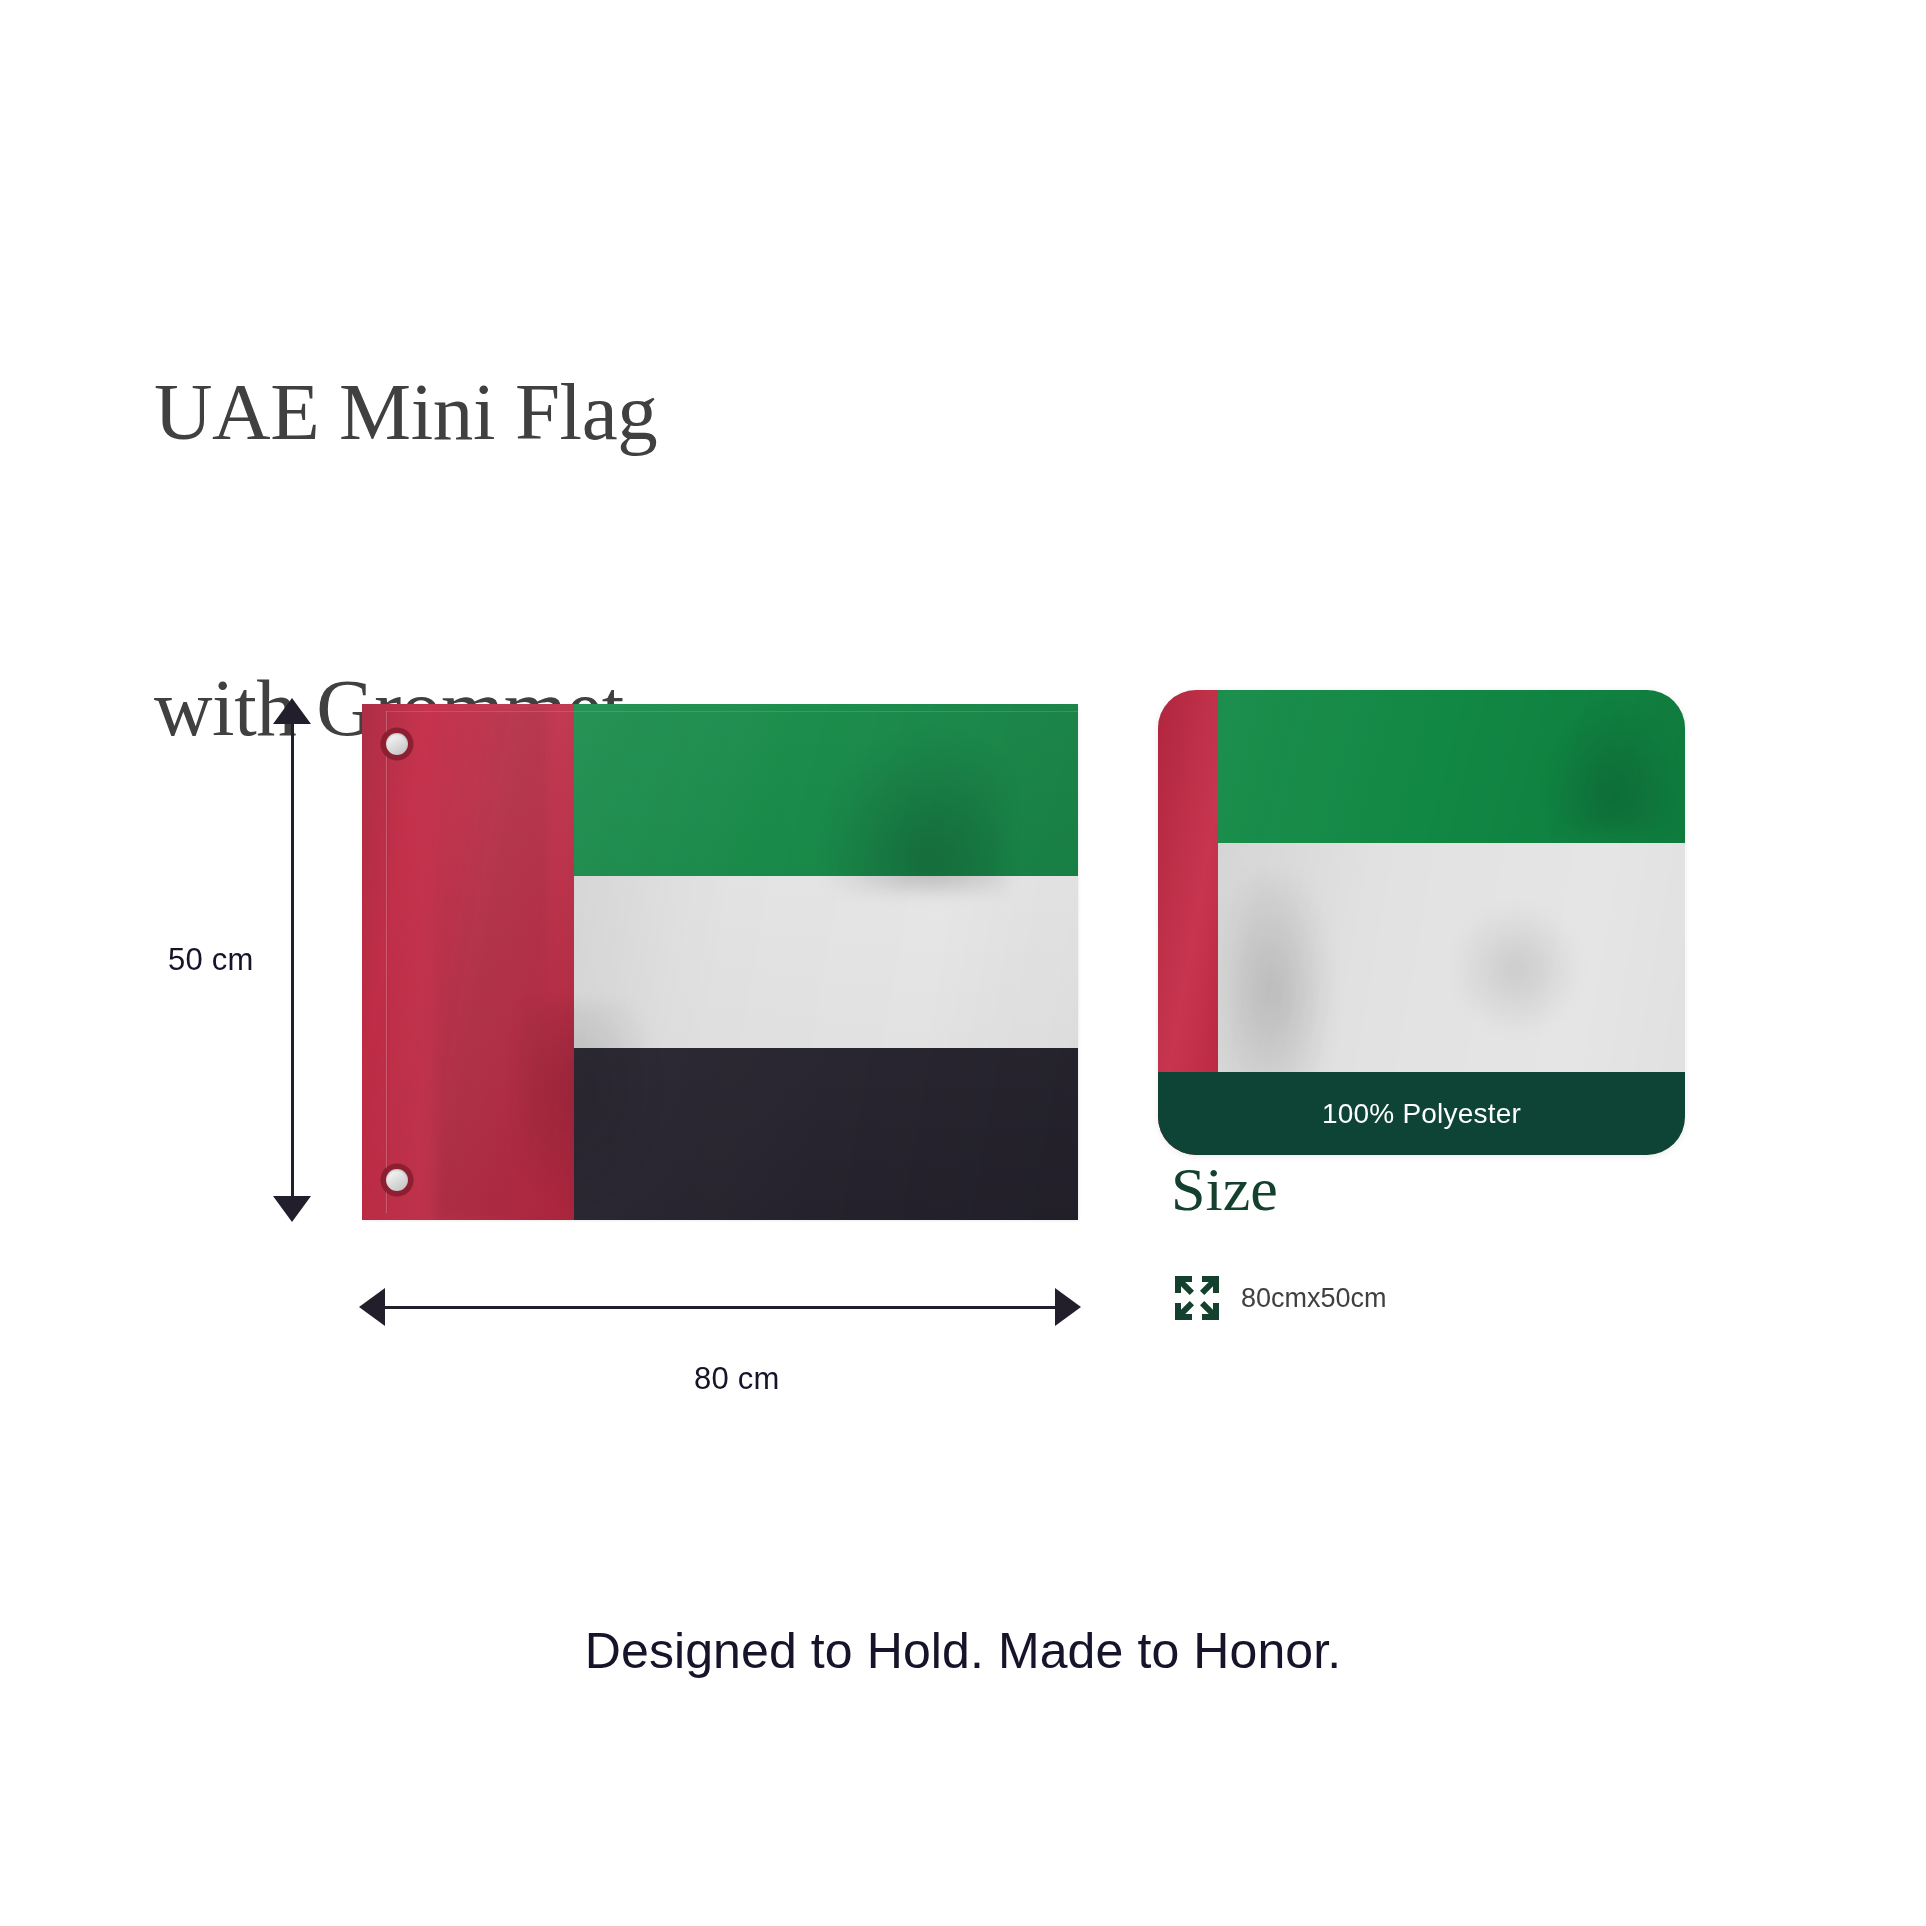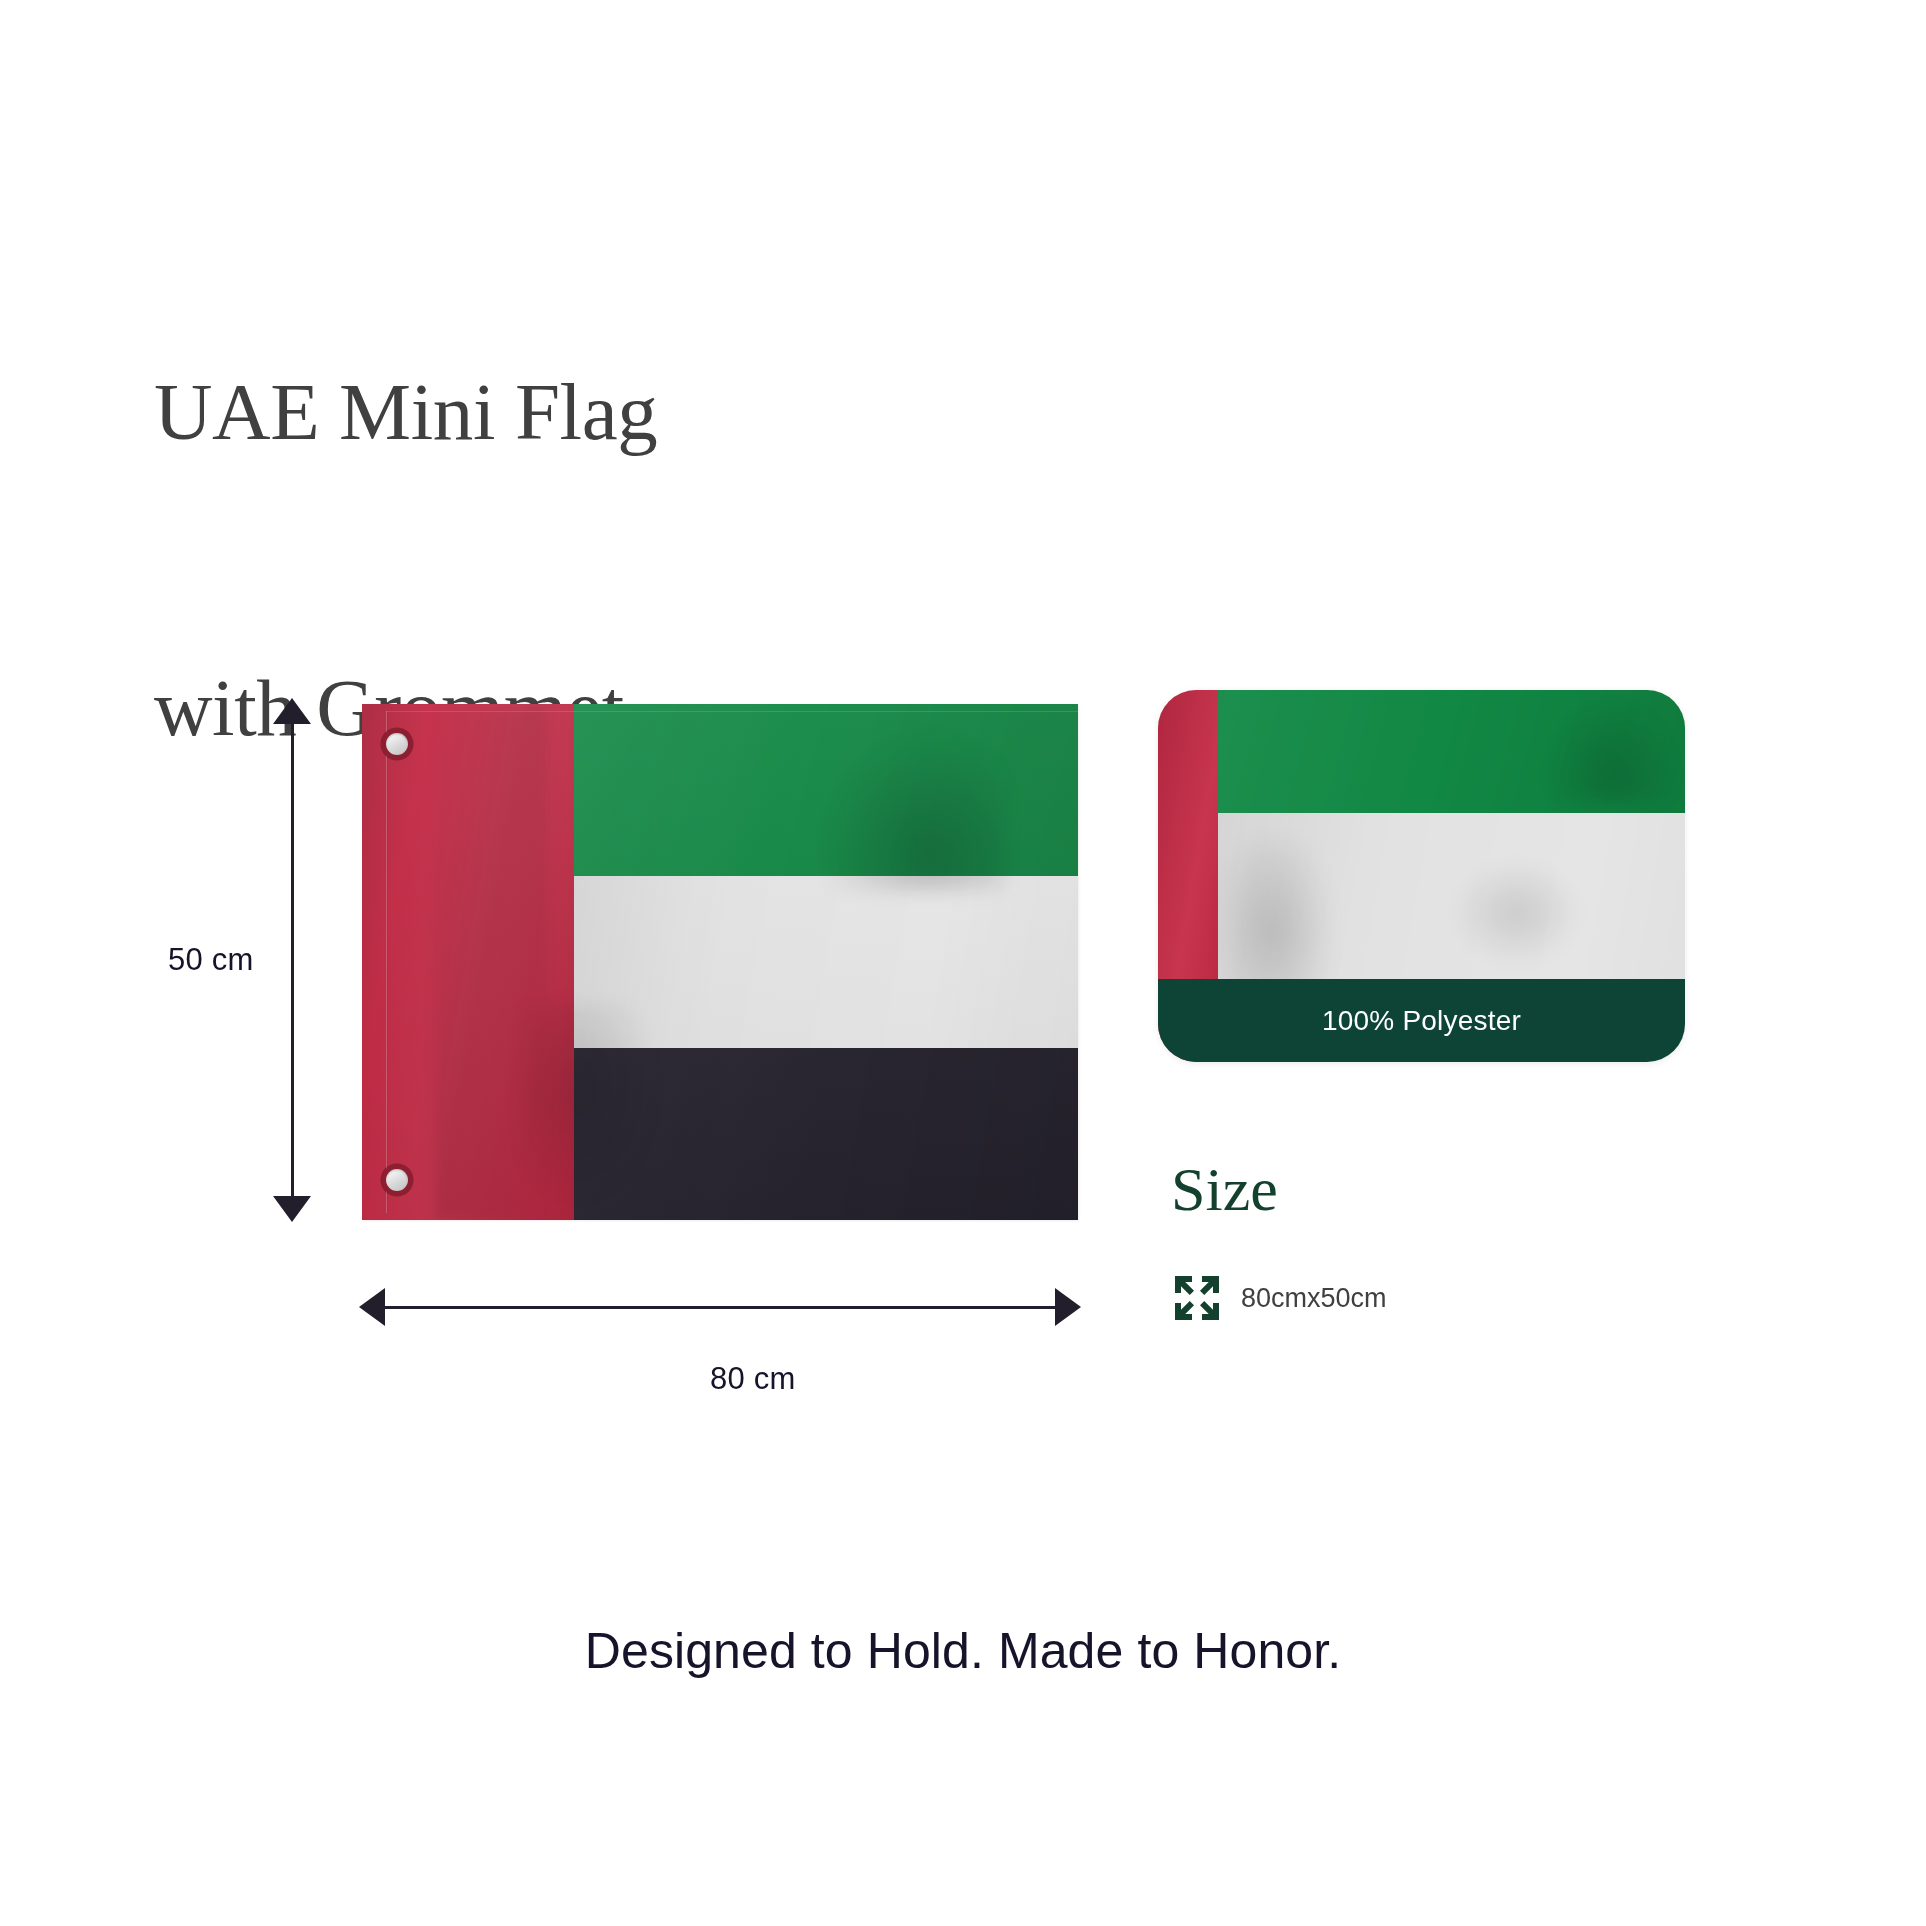--- a/index.html
+++ b/index.html
@@ -101,26 +101,26 @@
   .h-arrow .head{position:absolute;top:-15.4px;width:0;height:0;border-top:19px solid transparent;border-bottom:19px solid transparent;}
   .h-arrow .head.left{left:0;border-right:26.5px solid #221E2B;}
   .h-arrow .head.right{right:0;border-left:26.5px solid #221E2B;}
 
   .dim-label{
     position:absolute;color:#16142A;
     font-family:"Liberation Sans", sans-serif;
     font-size:31px;font-weight:400;letter-spacing:0.2px;
   }
   .dim-label.height{left:168px;top:942px;}
-  .dim-label.width{left:694px;top:1361px;margin-left:16px;}
+  .dim-label.width{left:694px;top:1361px;}
 
   
   .mat-card{
     position:absolute;left:1158px;top:690px;
-    width:527px;height:372px;
+    width:527px;height:465px;
     border-radius:38px;overflow:hidden;
     box-shadow:0 1.7px 6px rgba(0,0,0,.08);
     background:#E9E9E9;
   }
   .mc-red{position:absolute;left:0;top:0;width:11.3%;height:100%;
     background:linear-gradient(100deg, rgba(0,0,0,.10) 0%, rgba(255,255,255,.05) 55%, rgba(0,0,0,.06) 100%),#C42A45;}
   .mc-stripes{position:absolute;left:11.3%;top:0;right:0;height:100%;}
   .mc-green{position:absolute;left:0;right:0;top:0;height:33%;
     background:linear-gradient(105deg, rgba(255,255,255,.05) 0%, rgba(0,0,0,0) 48%, rgba(0,0,0,.10) 100%), #118844;}
   .mc-white{position:absolute;left:0;right:0;top:33%;bottom:0;

